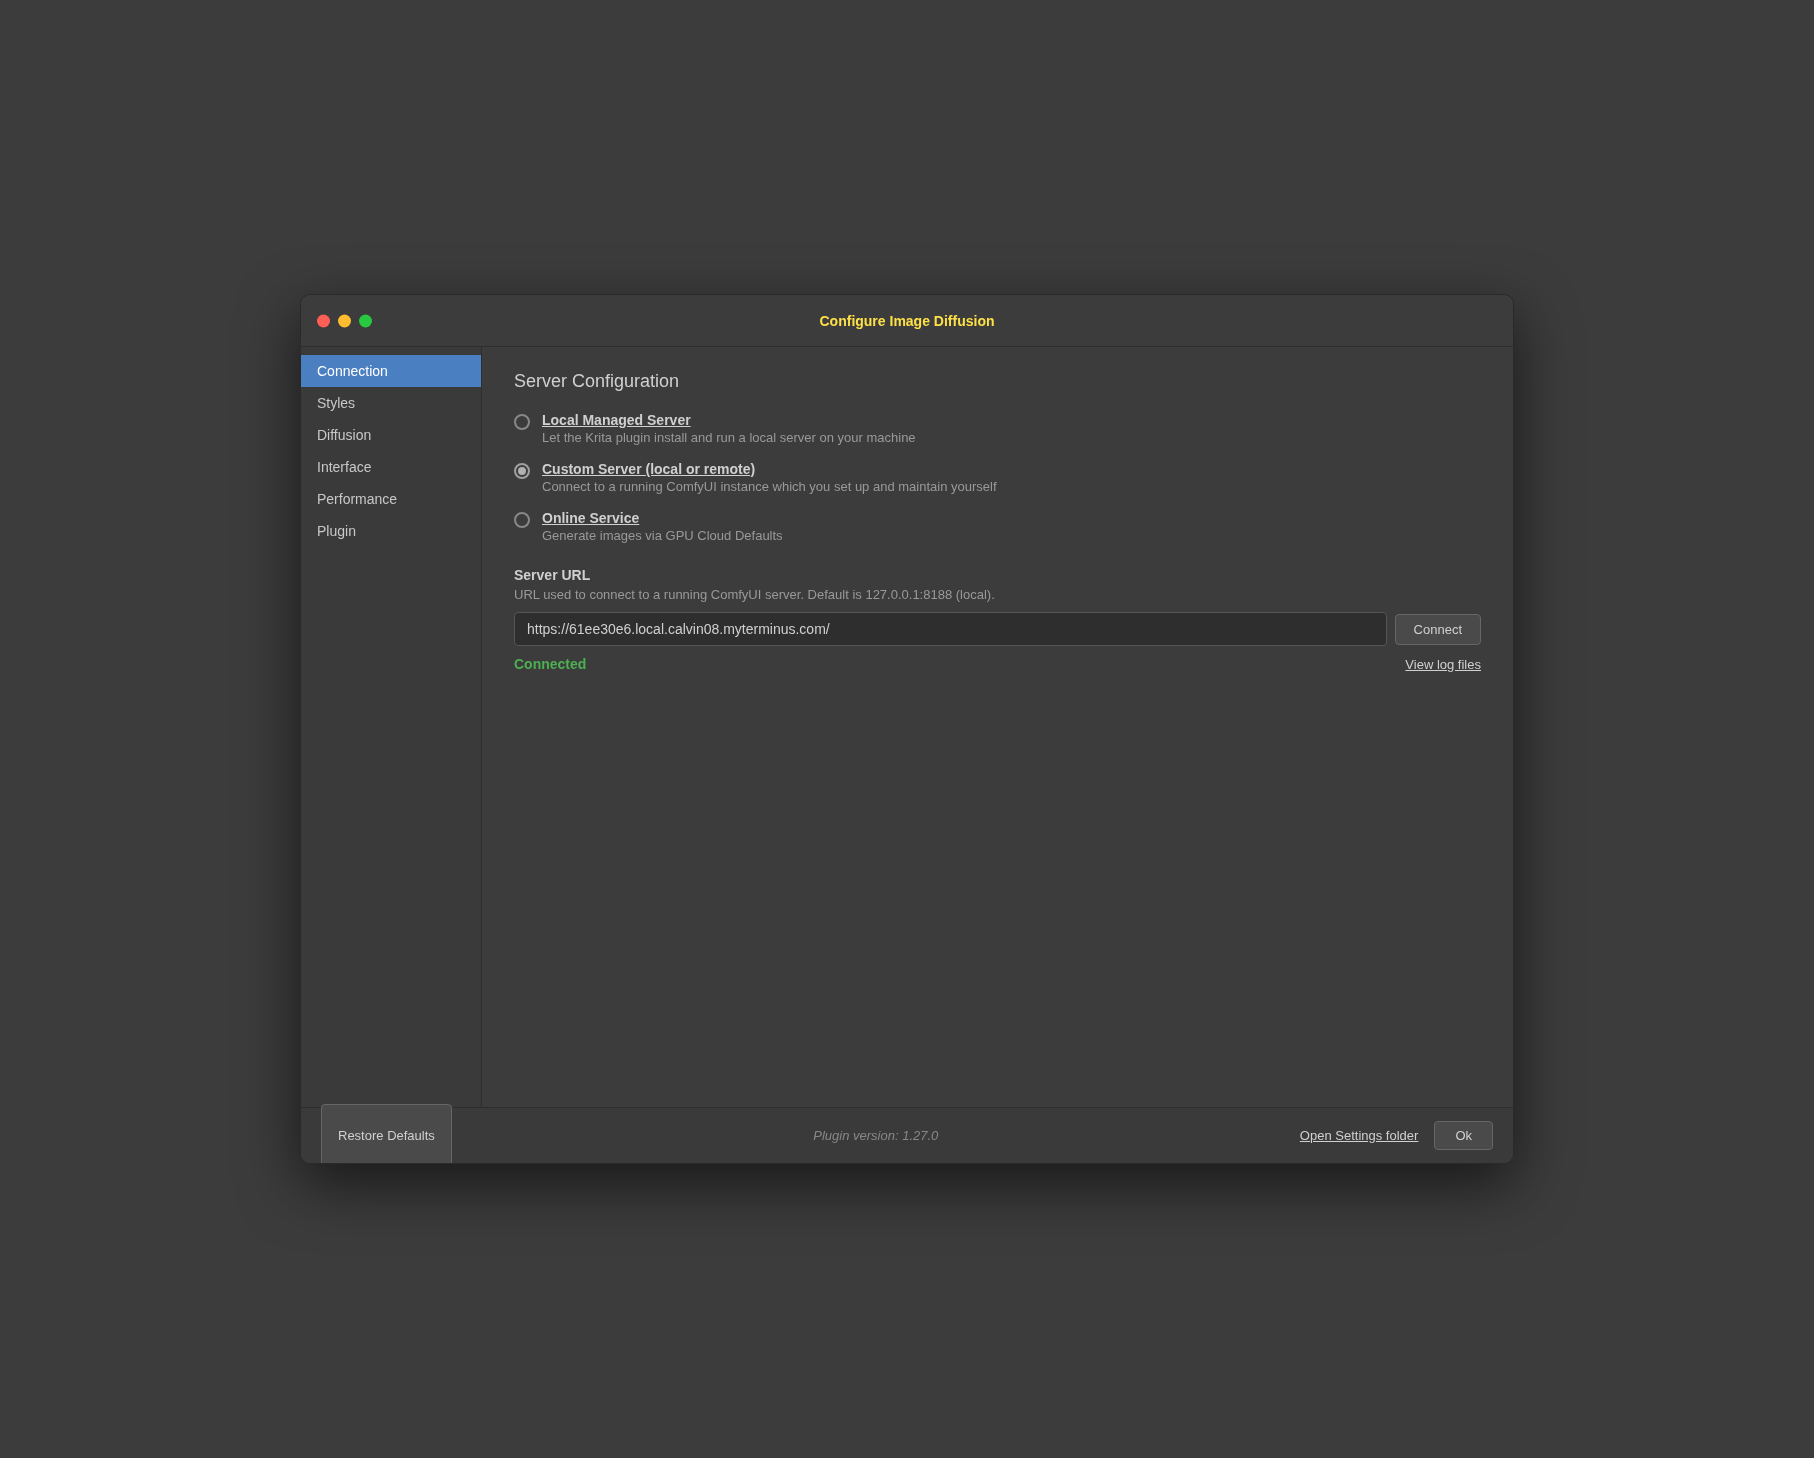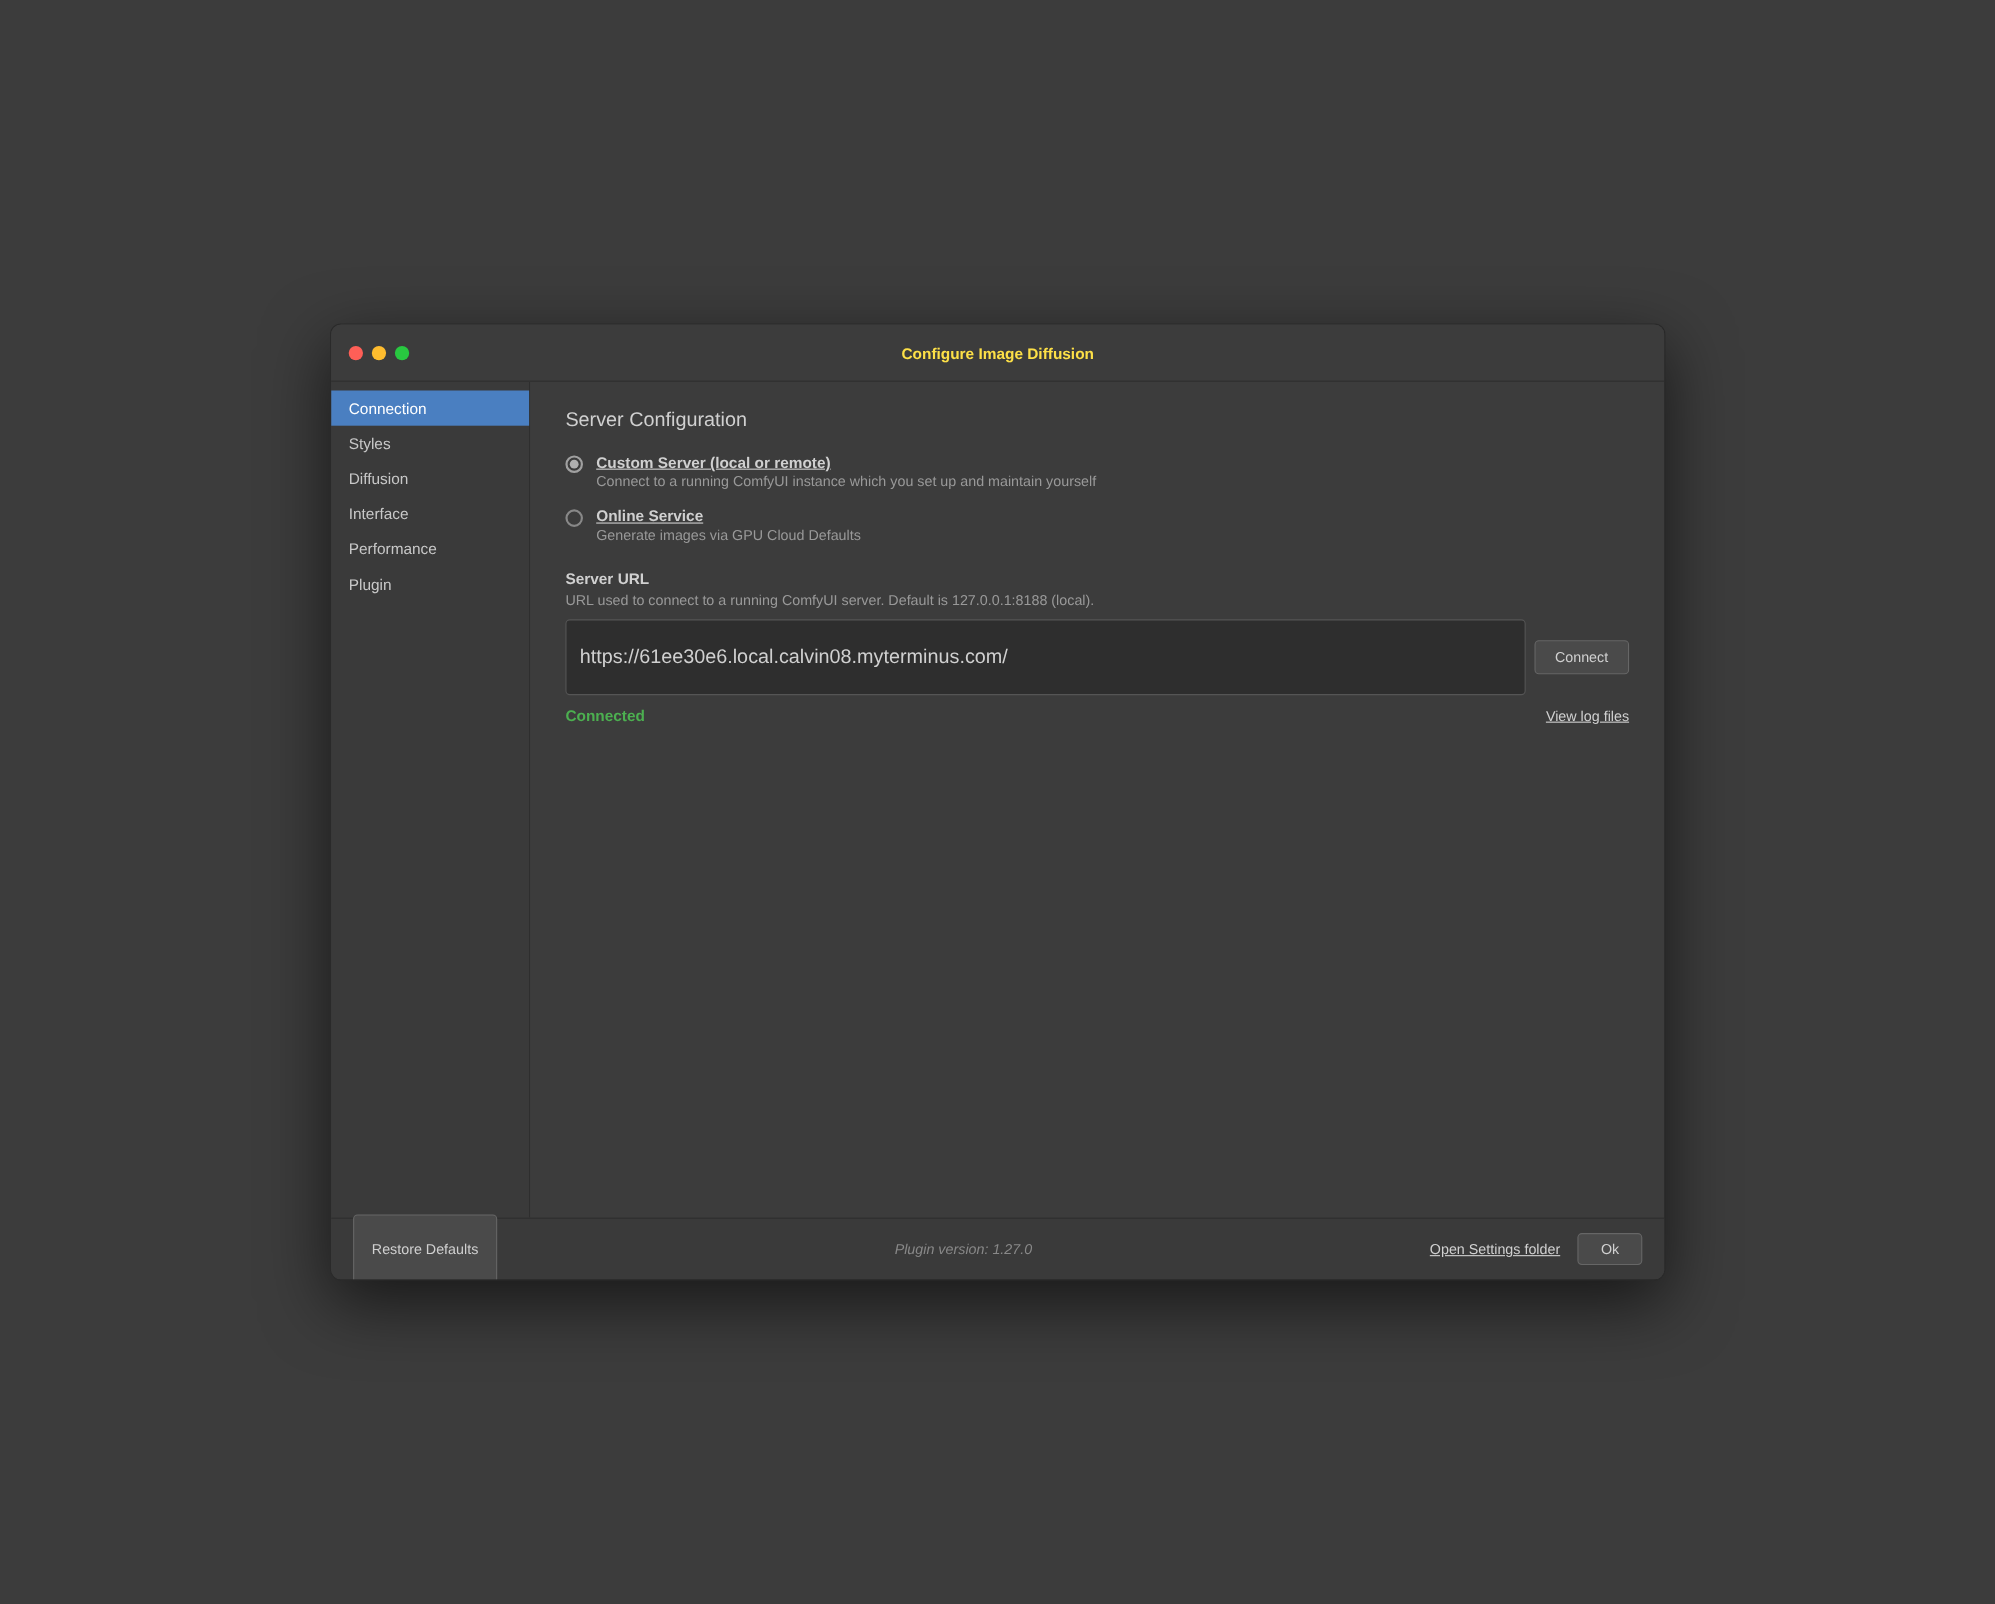--- a/index.html
+++ b/index.html
@@ -203,23 +203,23 @@
       display: flex;
       gap: 8px;
       align-items: center;
     }
 
     .server-url-input {
       flex: 1;
       background: #2e2e2e;
       border: 1px solid #555;
       border-radius: 4px;
-      padding: 23px 12px;
-      color: #d0d0d0;
-      font-size: 18px;
+      padding: 8px 12px;
+      color: #d0d0d0;
+      font-size: 14px;
       outline: none;
     }
 
     .connect-btn {
       background: #4a4a4a;
       border: 1px solid #666;
       border-radius: 4px;
       padding: 7px 18px;
       color: #d0d0d0;
       font-size: 13px;
@@ -336,20 +336,27 @@
       <div class="sidebar-item">
         <span>Plugin</span>
       </div>
     </div>
 
     <div class="content-area">
       <div class="content-scroll">
 
         <div class="section-title">Server Configuration</div>
 
+        <div class="radio-option">
+          <div class="radio-btn"></div>
+          <div class="radio-content">
+            <div class="radio-label">Local Managed Server</div>
+            <div class="radio-desc">Let the Krita plugin install and run a local server on your machine</div>
+          </div>
+        </div>
 
         <div class="radio-option">
           <div class="radio-btn checked"></div>
           <div class="radio-content">
             <div class="radio-label">Custom Server (local or remote)</div>
             <div class="radio-desc">Connect to a running ComfyUI instance which you set up and maintain yourself</div>
           </div>
         </div>
 
         <div class="radio-option">

